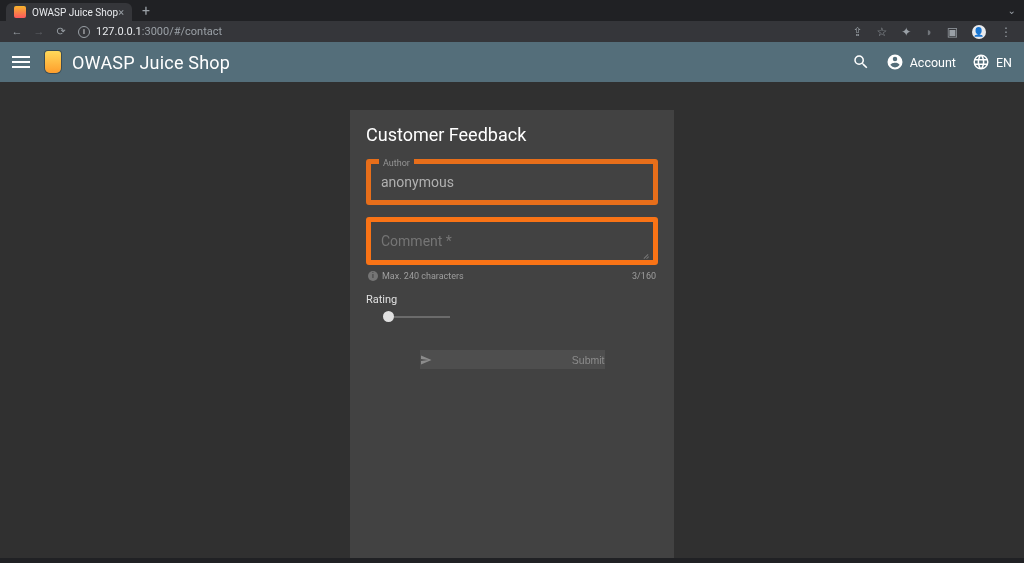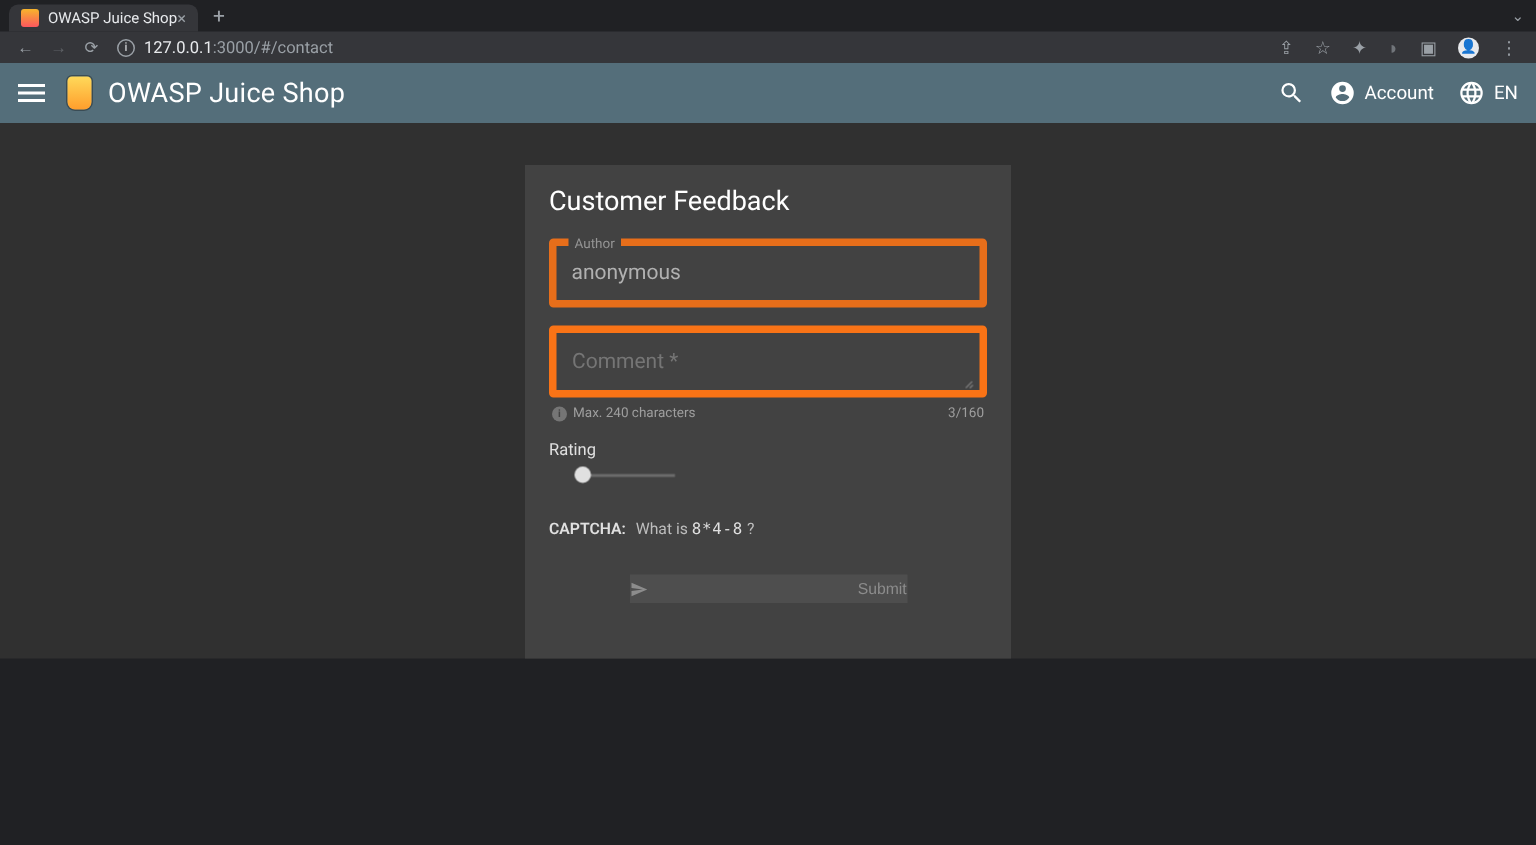--- a/index.html
+++ b/index.html
@@ -24,21 +24,21 @@
   .appbar { width:100%; height:40px; background:#546e7a; display:flex; align-items:center; padding:0 12px; color:#fff; }
   .hamburger { width:18px; display:flex; flex-direction:column; gap:3px; cursor:pointer; }
   .hamburger div { height:2px; background:#fff; }
   .logo { width:22px; height:28px; margin-left:12px; display:flex; align-items:center; justify-content:center; }
   .logo-inner { width:16px; height:22px; background: linear-gradient(180deg,#ffd95a 0%, #ff9e2c 100%); border-radius:3px 3px 5px 5px; box-shadow:0 0 0 1px rgba(0,0,0,0.3);}
   .app-title { font-size:18px; font-weight:400; margin-left:8px; letter-spacing:0.2px; }
   .appbar-right { margin-left:auto; display:flex; align-items:center; gap:16px; }
   .icon-btn { display:flex; align-items:center; gap:6px; font-size:12.5px; cursor:pointer; }
   .icon-btn svg { width:18px; height:18px; fill:#fff; }
   
-  .page { width:100%; height:357px; background:#303030; display:flex; justify-content:center; padding-top:28px; }
+  .page { width:100%; height:476px; background:#303030; display:flex; justify-content:center; padding-top:28px; }
   .card { width:324px; background:#424242; padding:14px 16px 18px; }
   .card-title { font-size:18px; font-weight:400; color:#fff; margin-bottom:14px; }
   .field { position:relative; border:5px solid #f97316; border-radius:3px; margin-bottom:12px; }
   .field.disabled { opacity:0.9; }
   .float-label { position:absolute; top:-6px; left:8px; background:#424242; padding:0 4px; font-size:9px; color:#9e9e9e; }
   .field input, .field textarea { width:100%; background:transparent; border:none; outline:none; color:#bdbdbd; font-size:14px; padding:10px 10px; font-family:inherit; }
   .field textarea { resize:none; height:34px; padding-top:11px; }
   .comment-wrap { position:relative; }
   .resize-grip { position:absolute; right:4px; bottom:3px; width:8px; height:8px; }
   .resize-grip::before, .resize-grip::after { content:""; position:absolute; background:#777; }
@@ -143,26 +143,20 @@
       </div>
       <span>3/160</span>
     </div>
 
     <div class="rating-label">Rating</div>
     <div class="slider-wrap">
       <div class="slider-track"></div>
       <div class="slider-thumb"></div>
     </div>
 
-    <div class="captcha-row">
-      <span class="cap-label">CAPTCHA:</span>
-      <span class="cap-q">What is</span>
-      <span class="cap-expr">8*4-8</span>
-      <span class="cap-q">?</span>
-    </div>
 
 
     <div class="submit-row">
       <button class="submit-btn" disabled="">
         <svg viewBox="0 0 24 24">
             <path d="M2 21l21-9L2 3v7l15 2-15 2v7z"></path>
           </svg>
         <span>Submit</span>
       </button>
     </div>

